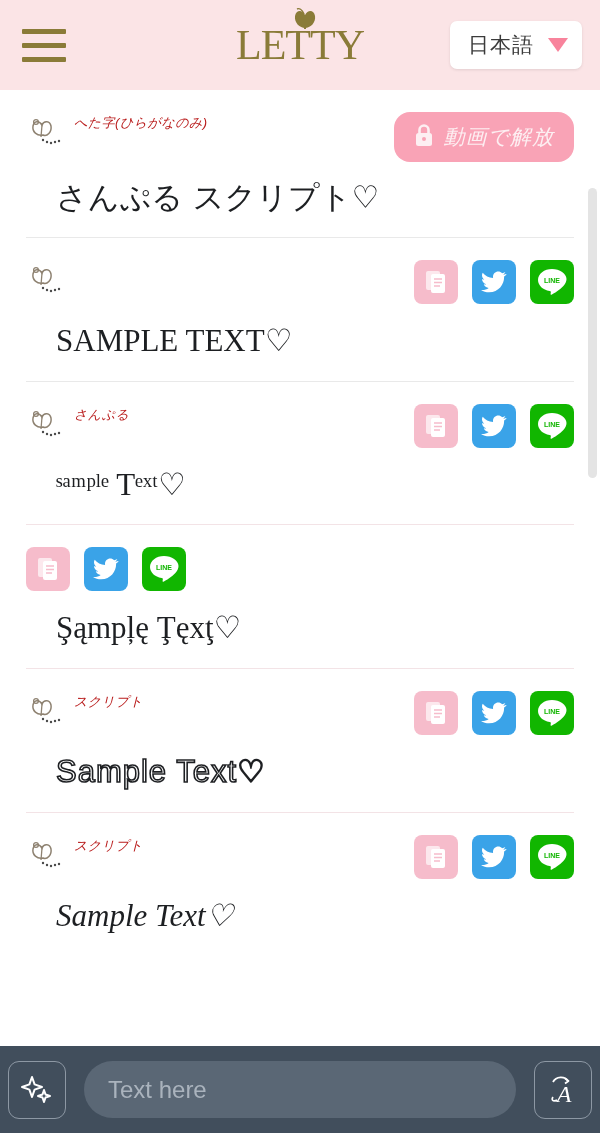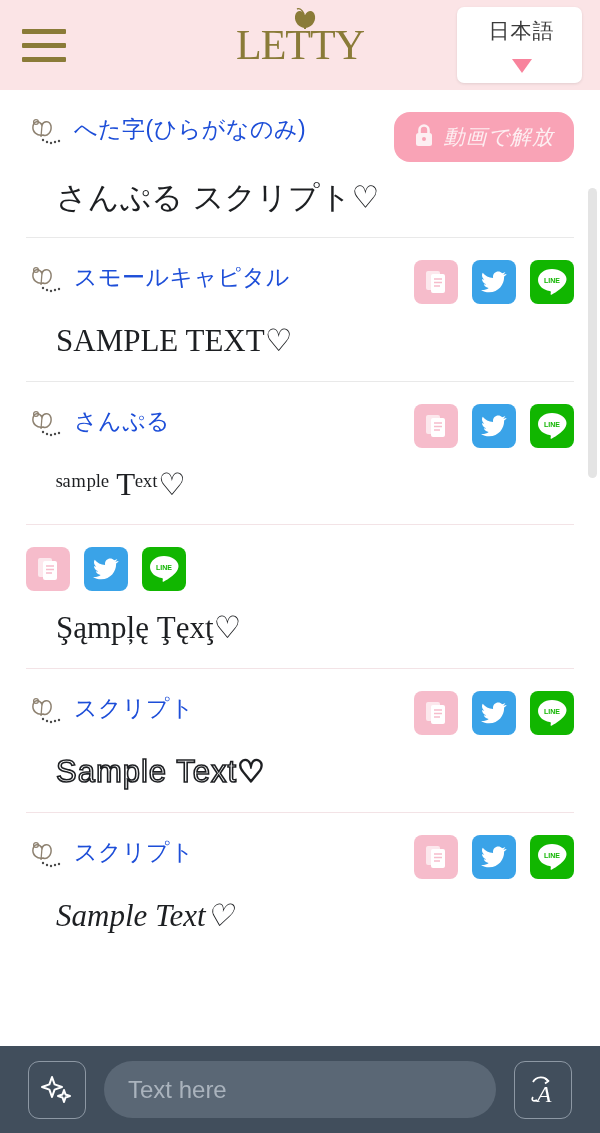--- a/index.html
+++ b/index.html
@@ -33,38 +33,38 @@
     font-weight:400; line-height:1;
     position:relative;
   }
   .logo-butterfly{ position:absolute; top:-18px; left:52px; }
 
   .lang-select{
     display:flex; align-items:center; gap:14px;
     background:#ffffff; border-radius:7px;
     padding:10px 14px 10px 18px;
     box-shadow:0 1px 3px rgba(0,0,0,.10);
-    cursor:pointer; min-width:125px; justify-content:center;flex-direction:column;
+    cursor:pointer; min-width:125px; justify-content:center;
   }
   .lang-label{ font-size:21px; color:#3b3b3b; letter-spacing:1px; }
   .tri-down{
     width:0;height:0;border-left:10px solid transparent;border-right:10px solid transparent;
     border-top:14px solid #f8839c;
   }
 
   
   .list{
     position:absolute; top:90px; left:0; width:600px; height:956px;
     background:#fff; overflow:hidden;
   }
   .row{ position:relative; padding:22px 26px 0 26px; }
   .row-top{ display:flex; align-items:flex-start; justify-content:space-between; min-height:46px; }
   .row-label-wrap{ display:flex; align-items:flex-start; gap:8px; }
   .butterfly-ic{ flex:0 0 auto; margin-top:4px; }
-  .row-label{ font-size:23px; color:#1d4ed8; line-height:1.15; padding-top:4px; letter-spacing:.5px; }
+  .row-label{ font-size:13px; color:#b91c1c; line-height:1.15; padding-top:4px; letter-spacing:.5px;font-style:italic; }
 
   .actions{ display:flex; gap:14px; align-items:center; }
   .act-btn{
     width:44px;height:44px;border-radius:8px;
     display:flex;align-items:center;justify-content:center;cursor:pointer;
   }
   .act-copy{ background:#f6bccb; }
   .act-tw{ background:#3aa3e8; }
   .act-line{ background:#11b600; }
 
@@ -92,21 +92,21 @@
   
   .scrollbar{
     position:absolute; right:3px; top:98px; width:9px; height:290px;
     background:#e4e4e4; border-radius:5px; cursor:pointer;
   }
 
   
   .bottom{
     position:absolute; bottom:0; left:0; width:600px; height:87px;
     background:#414e5c; display:flex; align-items:center;
-    padding:0 28px; gap:18px;
+    padding:0 8px; gap:18px;
   }
   .sq-btn{
     width:58px;height:58px;flex:0 0 auto;
     border:1.5px solid #8d98a4; border-radius:11px;
     display:flex;align-items:center;justify-content:center;cursor:pointer;
   }
   .text-input{
     flex:1 1 auto; height:57px; background:#5a6775;
     border-radius:29px; display:flex; align-items:center;
     padding:0 24px; cursor:text; border:none; outline:none;
@@ -185,21 +185,20 @@
               <path d="M17 19 C11 20 6 16 7 10 C8 5 13 4 16 9 C18 4 24 5 25 10 C26 16 21 21 17 19 Z" fill="none" stroke="#8e8271" stroke-width="1.5"></path>
               <path d="M16 9 L15 21" stroke="#8e8271" stroke-width="1.3"></path>
               <circle cx="10" cy="6" r="2.4" fill="none" stroke="#8e8271" stroke-width="1.3"></circle>
               <circle cx="17" cy="24" r="1.2" fill="#4a4a4a"></circle>
               <circle cx="21" cy="26" r="1.2" fill="#4a4a4a"></circle>
               <circle cx="25" cy="27" r="1.2" fill="#4a4a4a"></circle>
               <circle cx="29" cy="26" r="1.2" fill="#4a4a4a"></circle>
               <circle cx="33" cy="25" r="1.2" fill="#4a4a4a"></circle>
             </svg>
           </span>
-          <span class="row-label">スモールキャピタル</span>
         </div>
         <div class="actions">
           <div class="act-btn act-copy">
             <svg width="24" height="26" viewBox="0 0 24 26">
               <rect x="2" y="2" width="14" height="19" rx="2" fill="#fff" opacity=".65"></rect>
               <rect x="7" y="5" width="14" height="19" rx="2" fill="#fff"></rect>
               <path d="M10 10 H18 M10 13.5 H18 M10 17 H16" stroke="#f6bccb" stroke-width="1.4"></path>
             </svg>
           </div>
           <div class="act-btn act-tw">

